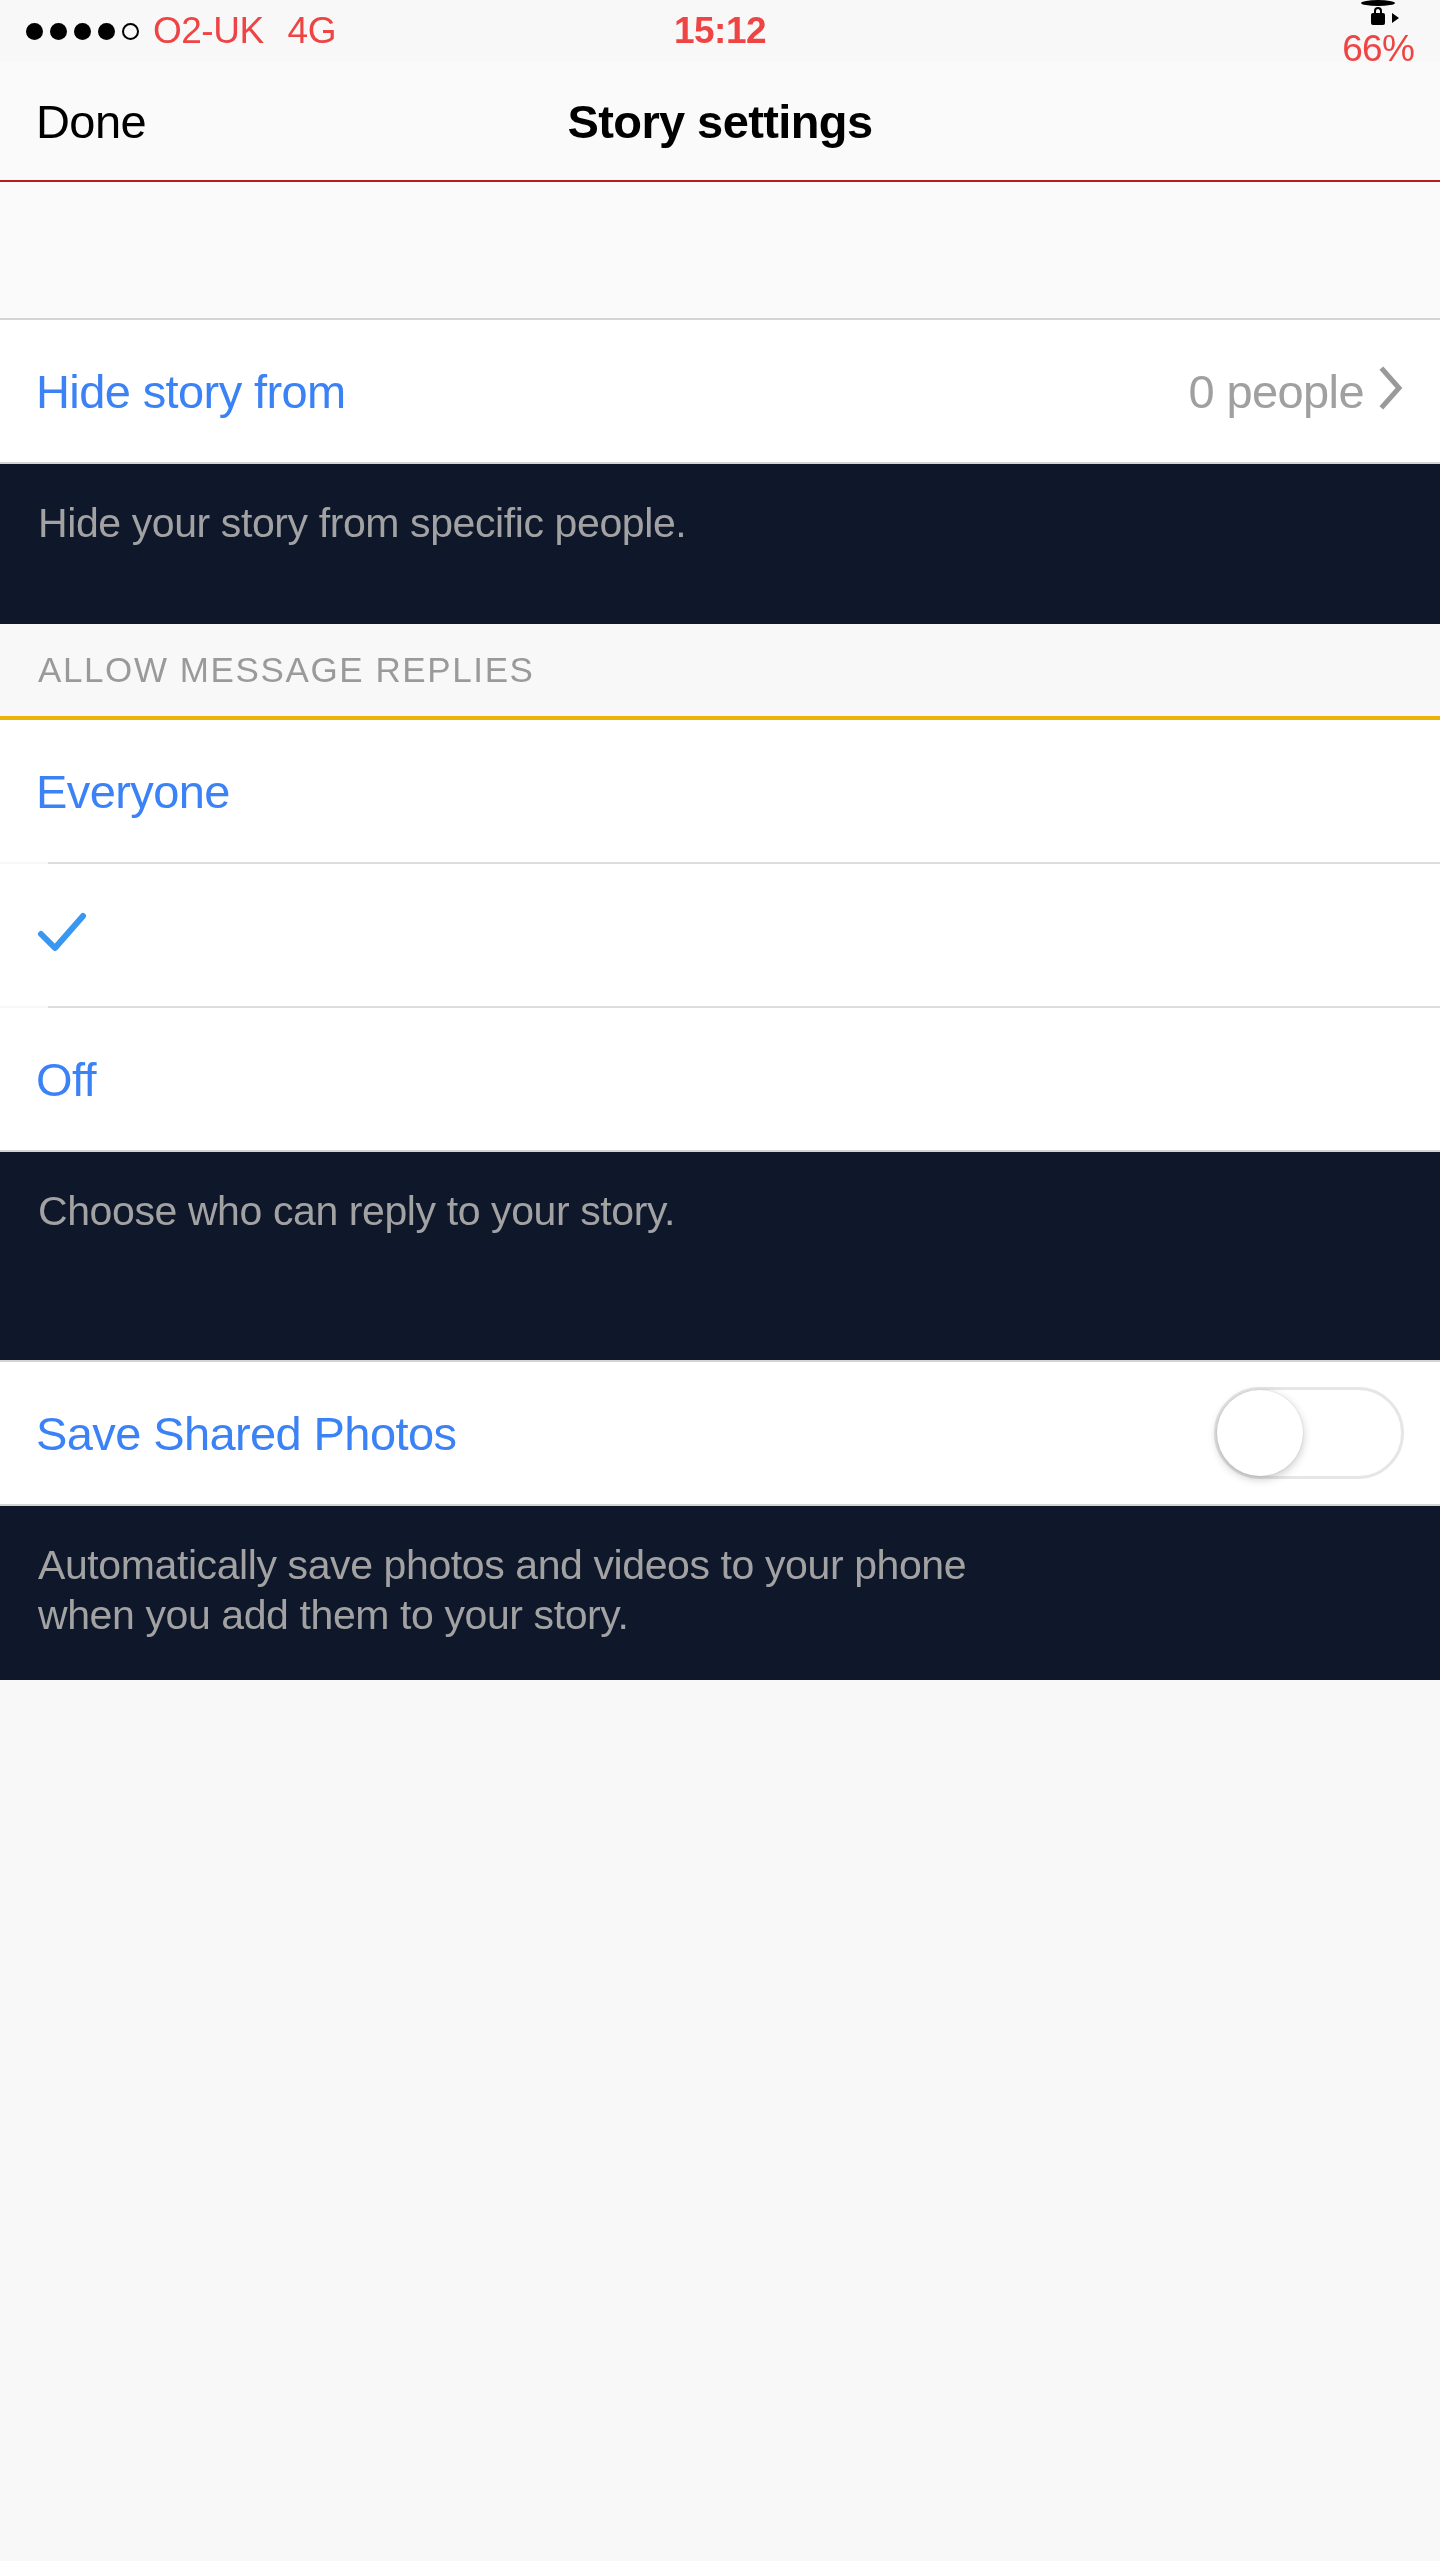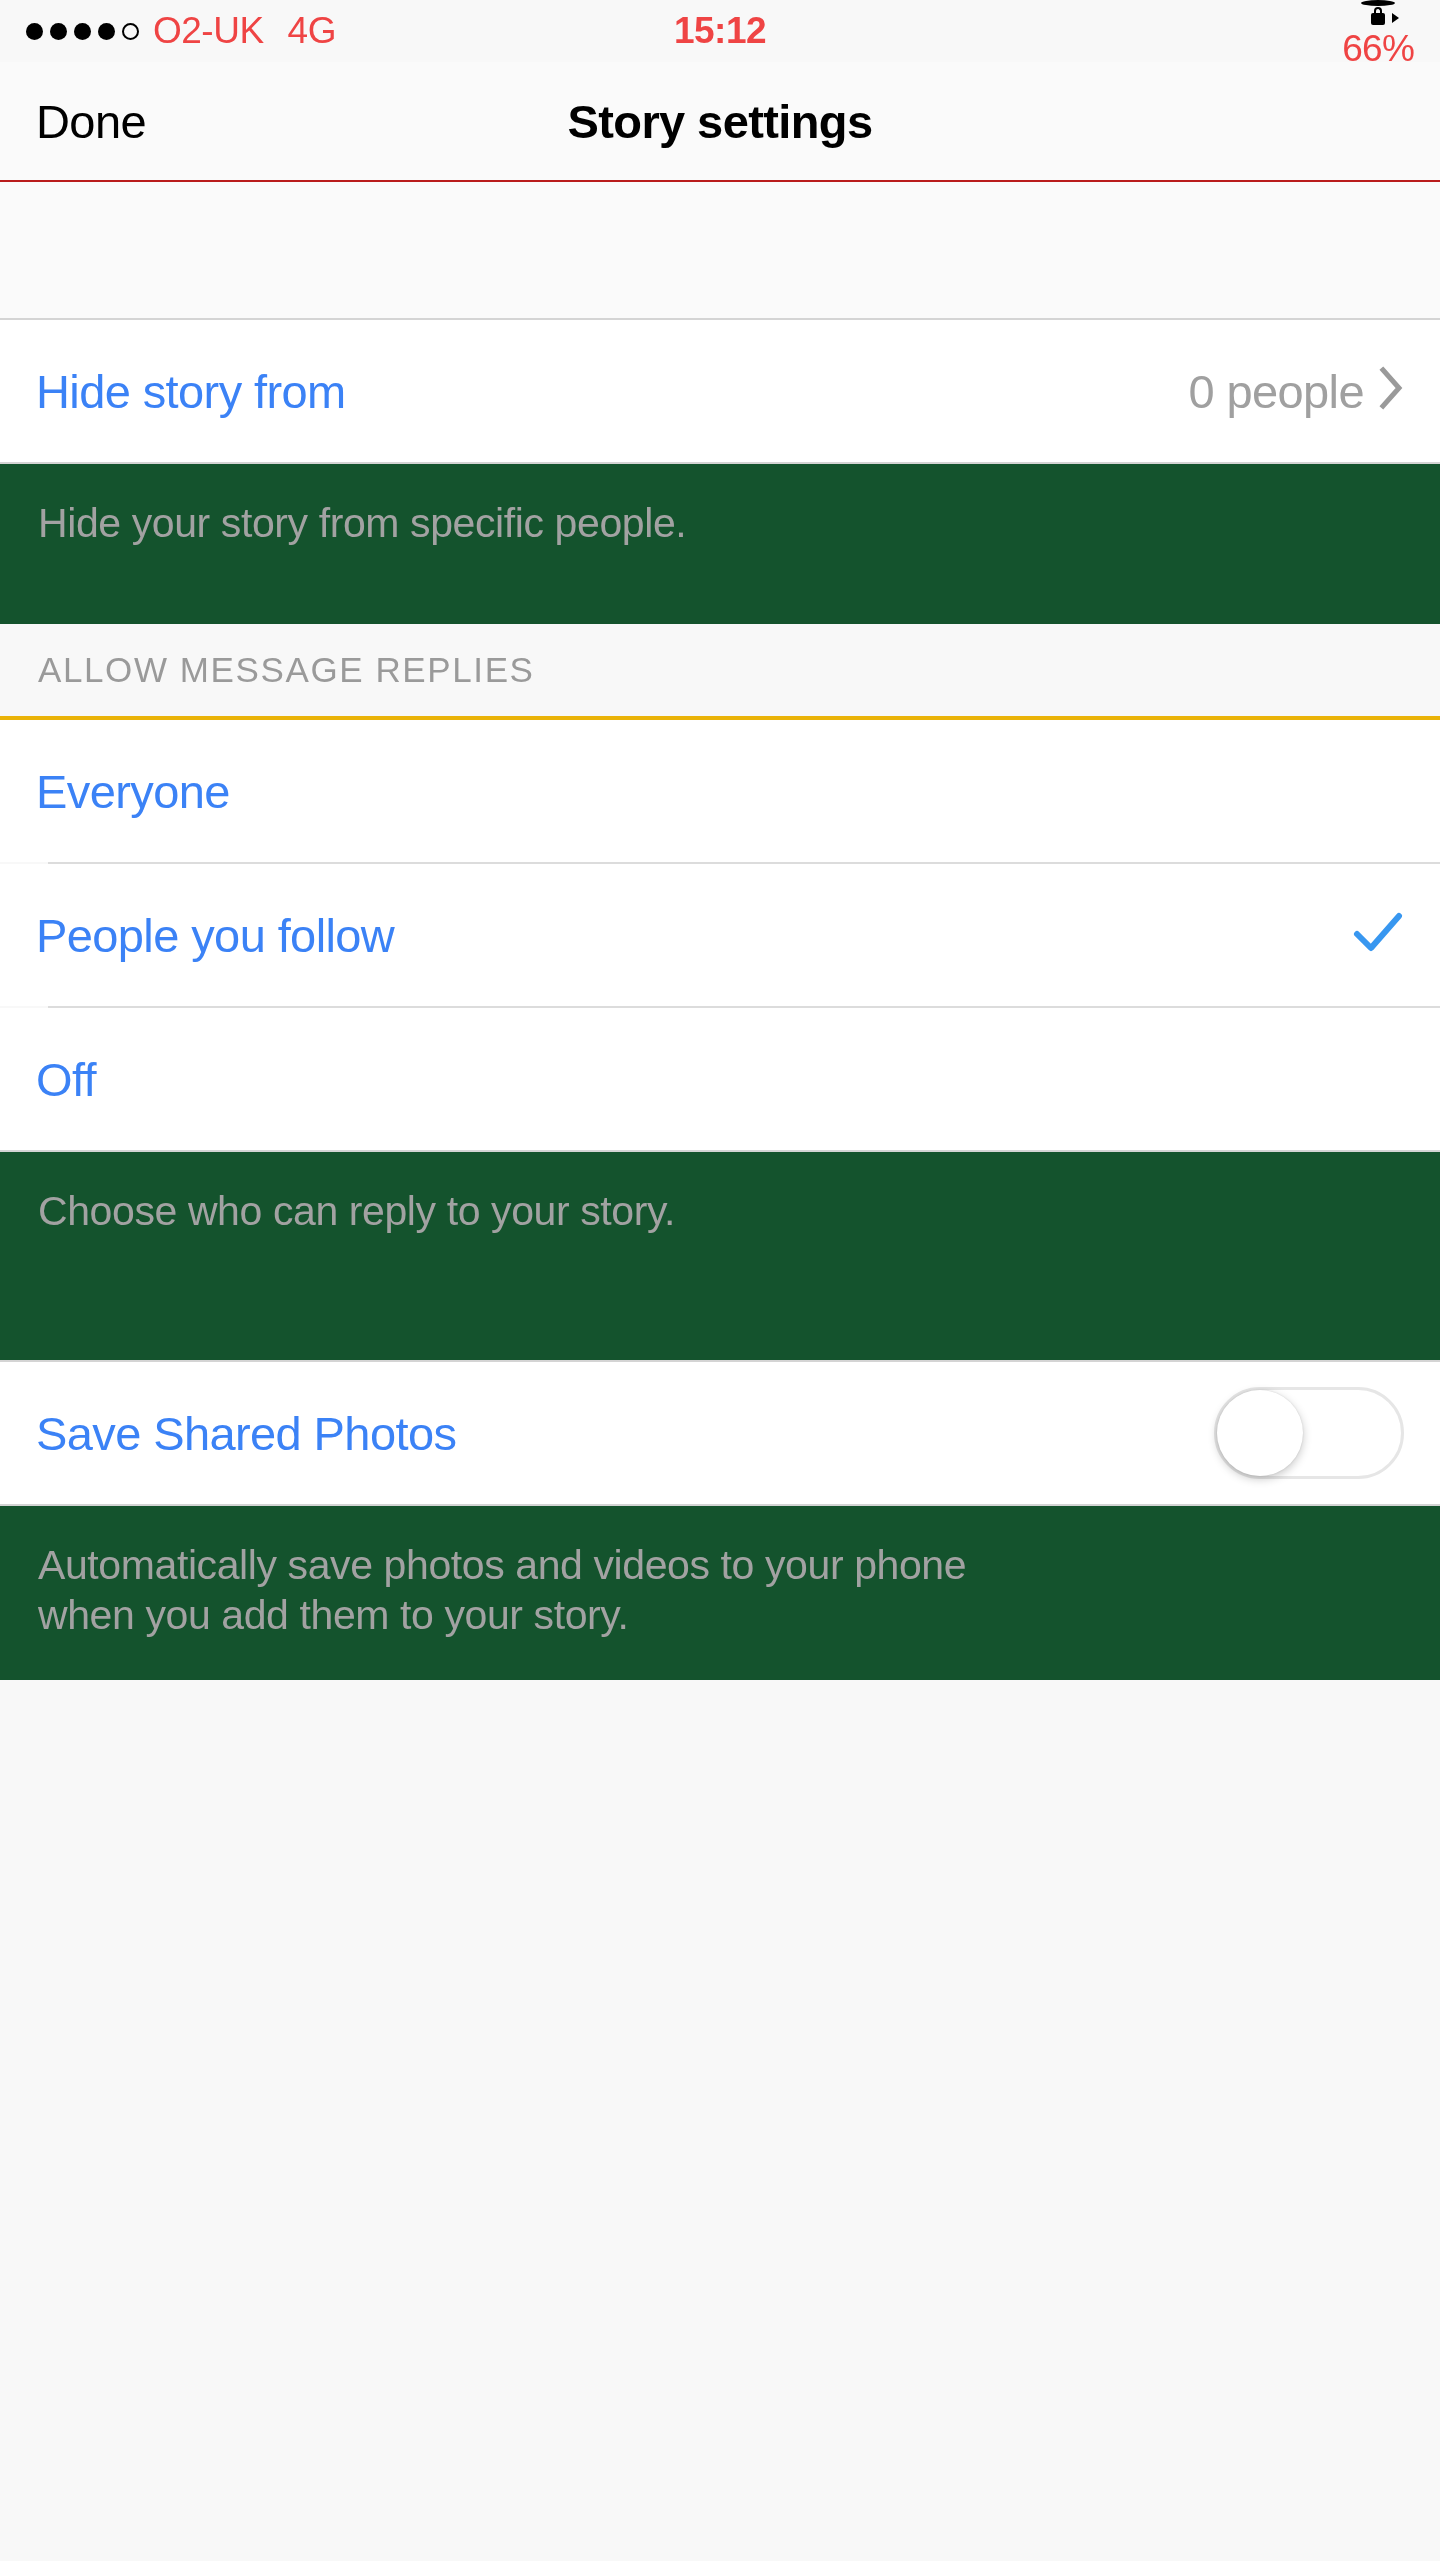--- a/index.html
+++ b/index.html
@@ -64,21 +64,21 @@
   .row-tall  { height:142px; }
   .row-label { font-size:47px; color:#3b82f6; letter-spacing:-0.6px; flex:1; }
   .row-value { font-size:47px; color:#a0a0a0; letter-spacing:-0.6px; margin-right:14px; }
   .chevron   { font-size:46px; color:#9a9a9a; line-height:1; font-weight:400; }
   .chev-svg  { width:26px; height:44px; }
 
   .sep-full  { height:2px; background:#d4d4d4; }
   .sep-inset { height:2px; background:#dcdcdc; margin-left:48px; }
 
   .footer {
-    background:#14532d;
+    background:#0f172a;
     padding:34px 38px 0 38px;
     font-size:41px; color:#a2a2a2; line-height:1.22; letter-spacing:-0.4px;
   }
   .footer-block-1 { height:160px; }
   .footer-block-2 { height:208px; }
   .footer-block-3 { height:auto; padding-bottom:40px; }
 
   .section-header {
     background:#f8f8f8;
     height:96px;
@@ -166,21 +166,20 @@
   </div>
 
   <div class="section-header">ALLOW MESSAGE REPLIES</div>
 
   <div class="row row-tall">
     <span class="row-label">Everyone</span>
   </div>
   <div class="sep-inset"></div>
 
   <div class="row row-tall">
-    <span class="row-label">People you follow</span>
     <span>
       <svg class="check" viewBox="0 0 52 52">
         <path d="M5 27 L19 41 L47 9" fill="none" stroke="#3897f0" stroke-width="6" stroke-linecap="round" stroke-linejoin="round"></path>
       </svg>
     </span>
   </div>
   <div class="sep-inset"></div>
 
   <div class="row row-tall">
     <span class="row-label">Off</span>

